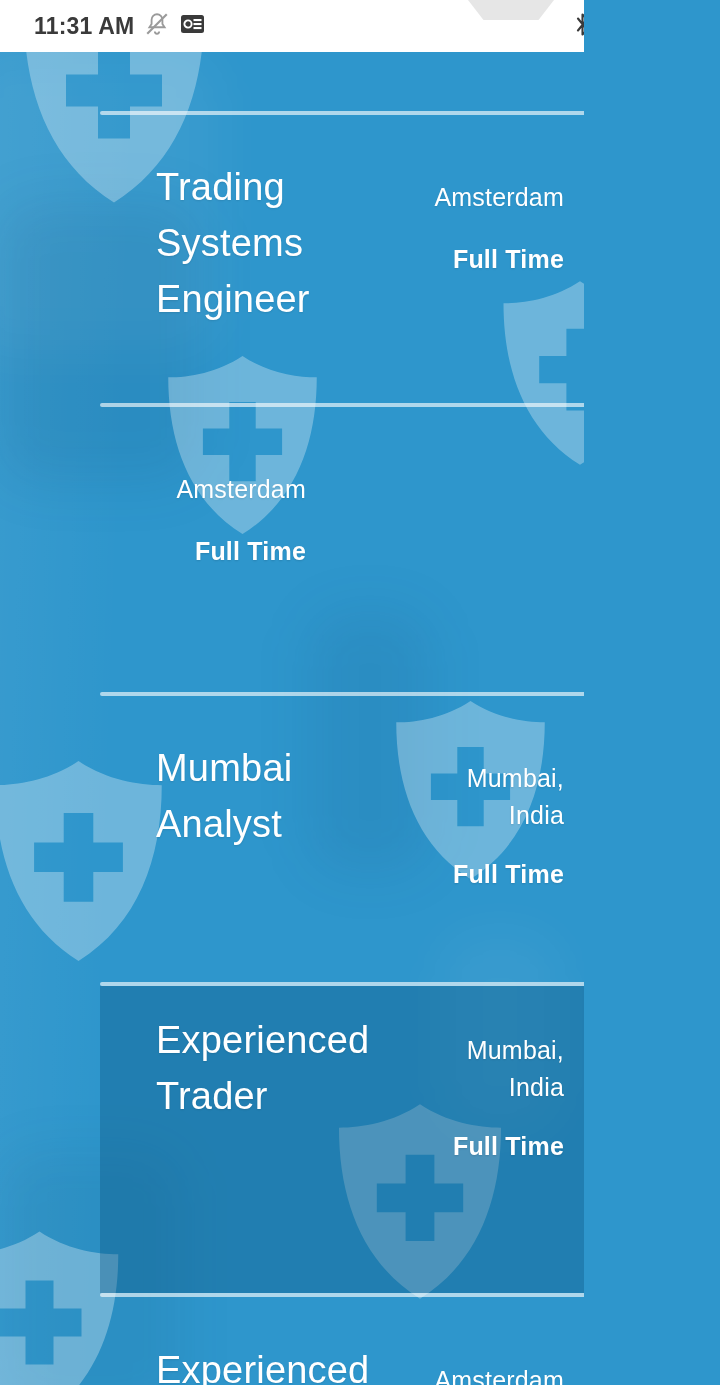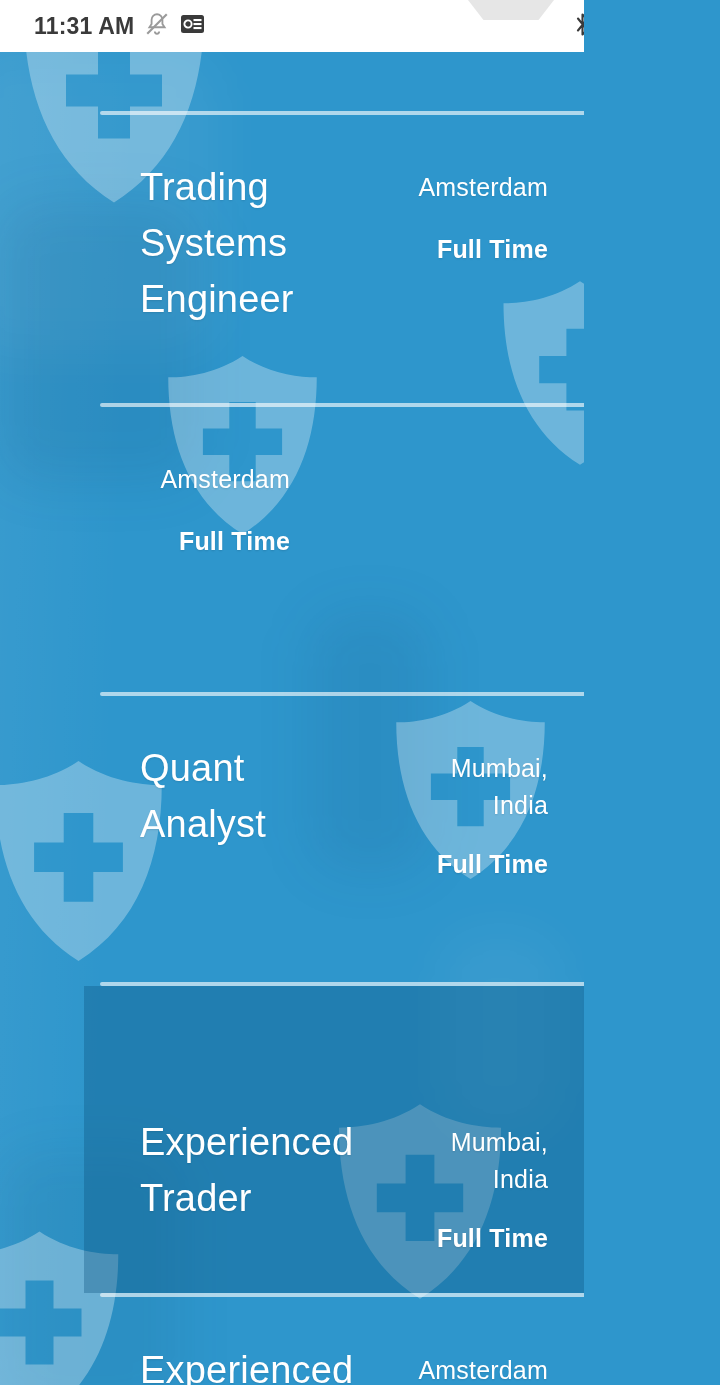--- a/index.html
+++ b/index.html
@@ -74,43 +74,43 @@
   #list{
     position:absolute; top:0; left:0; width:720px; height:1333px;
     z-index:20;
   }
   .divider{
     position:absolute; left:100px; width:520px; height:4px;
     background:rgba(255,255,255,.62);
     border-radius:2px;
   }
   .job{
-    position:absolute; left:84px; width:520px;
-    display:flex; align-items:flex-end; justify-content:space-between;
+    position:absolute; left:100px; width:520px;
+    display:flex; align-items:flex-start; justify-content:space-between;
     padding:0;
   }
   .job.highlight{
     background:rgba(9,79,120,.33);
   }
   .job-inner{
     display:flex; width:100%; align-items:flex-start; justify-content:space-between;
     padding:44px 56px 40px 56px;
   }
   .job-title{
     color:#ffffff;
     font-size:38px;
     font-weight:400;
     line-height:1.48;
     letter-spacing:0.2px;
     max-width:250px;
     text-shadow:0 1px 2px rgba(0,0,0,.10);
   }
   .job-meta{
     text-align:right;
-    margin-top:10px;
+    margin-top:20px;
     min-width:150px;
   }
   .job-loc{
     color:#ffffff;
     font-size:25px;
     font-weight:400;
     line-height:1.46;
     letter-spacing:0.2px;
     text-shadow:0 1px 2px rgba(0,0,0,.10);
   }
@@ -279,21 +279,21 @@
             <div class="job-loc">Amsterdam</div>
             <div class="job-type">Full Time</div>
           </div>
         </div>
       </div>
 
       <div class="divider" style="top:640px;"></div>
 
       <div class="job" style="top:644px;">
         <div class="job-inner">
-          <div class="job-title" style="max-width:200px;">Quant Analyst</div>
+          <div class="job-title" style="max-width:200px;">Mumbai Analyst</div>
           <div class="job-meta">
             <div class="job-loc" style="max-width:120px; margin-left:auto;">Mumbai, India</div>
             <div class="job-type" style="margin-top:27px;">Full Time</div>
           </div>
         </div>
       </div>
 
       <div class="divider" style="top:930px;"></div>
 
       <div class="job highlight" style="top:934px; height:307px;">

